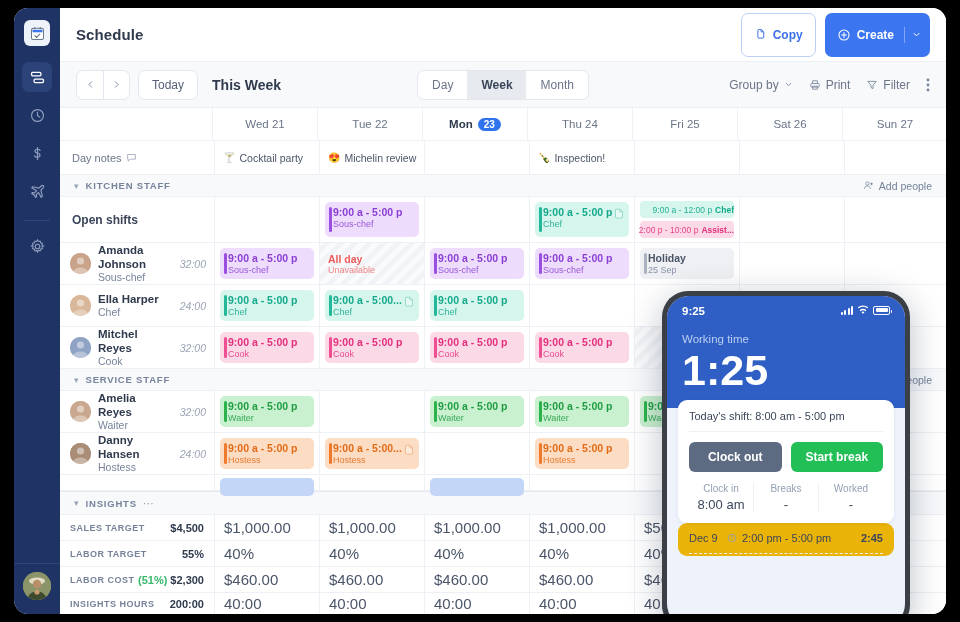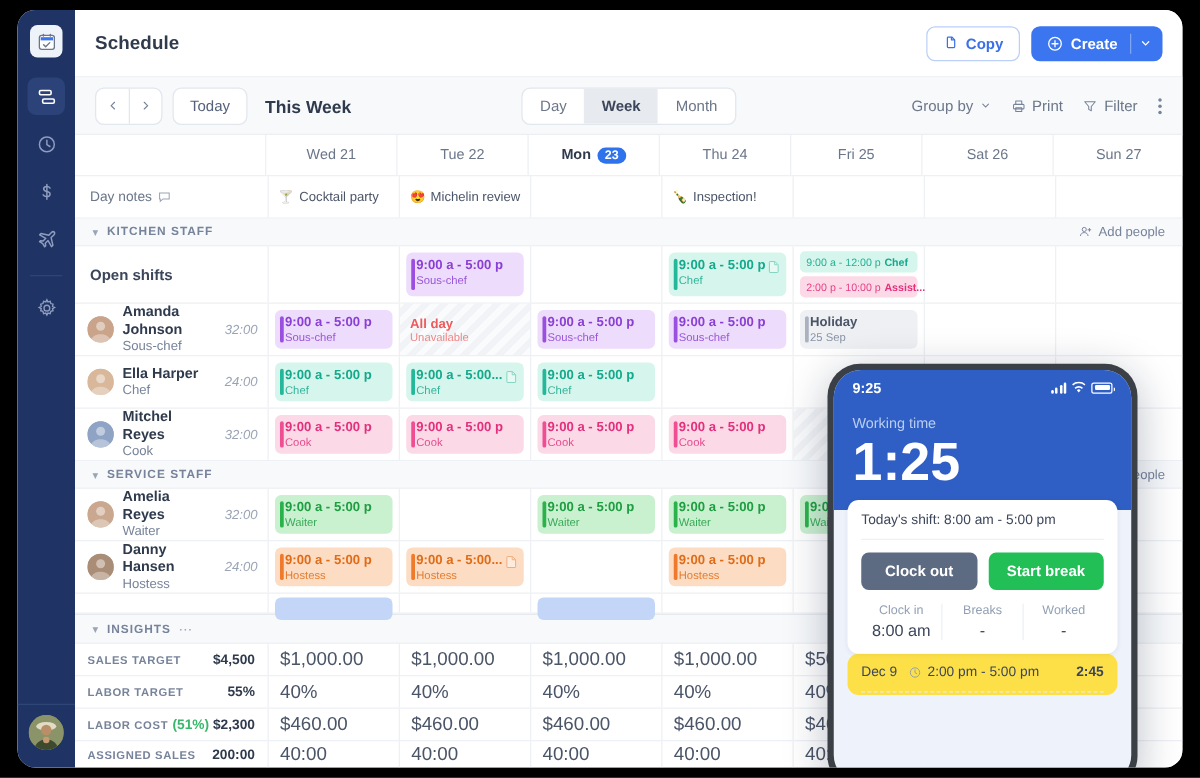--- a/index.html
+++ b/index.html
@@ -24,21 +24,21 @@
     background:#7c8a5e; }
   .sb-line { position:absolute; left:0; right:0; top:555px; height:1px; background:#2e4578; }
 
   
   .main { flex:1; display:flex; flex-direction:column; min-width:0; background:#fff; }
 
   .topbar { height:54px; flex:0 0 54px; display:flex; align-items:center;
     padding:0 16px; border-bottom:1px solid #eceff3; }
   .page-title { font-size:15px; font-weight:bold; color:#2f3a4d; letter-spacing:.1px; }
   .top-right { margin-left:auto; display:flex; align-items:center; gap:9px; }
-  .btn { height:28px; border-radius:7px; display:flex; align-items:center;
+  .btn { height:44px; border-radius:7px; display:flex; align-items:center;
     gap:6px; padding:0 12px; font-size:12px; cursor:pointer; }
   .btn-copy { border:1px solid #bcd0f7; color:#3b70e8; background:#fff; font-weight:bold; }
   .btn-create { background:#3b76f0; color:#fff; font-weight:bold; padding-right:8px; }
   .btn-create .sep { width:1px; height:16px; background:rgba(255,255,255,.35); margin-left:4px; }
 
   .subbar { height:46px; flex:0 0 46px; display:flex; align-items:center;
     padding:0 16px; background:#f7f9fb; border-bottom:1px solid #eceff3; }
   .navgroup { display:flex; border:1px solid #e2e7ee; border-radius:7px;
     overflow:hidden; background:#fff; }
   .navgroup .nb { width:26px; height:28px; display:flex; align-items:center;
@@ -99,21 +99,21 @@
 
   .chip { position:absolute; left:5px; right:5px; top:5px; bottom:5px;
     border-radius:5px; padding:4px 5px 0 8px; overflow:hidden; cursor:pointer; }
   .chip .bar { position:absolute; left:4px; top:5px; bottom:5px; width:2.5px; border-radius:2px; }
   .chip .tm { font-size:10.5px; font-weight:bold; line-height:1.25; }
   .chip .rl { font-size:9px; line-height:1.3; opacity:.85; }
   .chip .docico { position:absolute; right:5px; top:6px; opacity:.45; }
   .ministack { position:absolute; left:5px; right:5px; top:4px; bottom:4px;
     display:flex; flex-direction:column; gap:3px; }
   .mini { flex:1; border-radius:4px; display:flex; align-items:center;
-    padding-left:5px; font-size:8.5px; cursor:pointer; white-space:nowrap; }
+    padding-left:5px; font-size:8.5px; cursor:pointer; white-space:nowrap;justify-content:flex-end; }
   .mini b { margin-left:3px; font-size:8.5px; }
 
   .unavail { position:absolute; inset:0;
     background:repeating-linear-gradient(-45deg,#fafbfc 0 5px,#f1f3f6 5px 10px);
     display:flex; flex-direction:column; justify-content:center; padding-left:8px; }
   .unavail .t1 { font-size:10.5px; font-weight:bold; color:#ef5a5a; }
   .unavail .t2 { font-size:9px; color:#f08484; }
 
   .hatch { position:absolute; inset:0;
     background:repeating-linear-gradient(-45deg,#fafbfc 0 5px,#f1f3f6 5px 10px); }
@@ -155,21 +155,21 @@
   .pbtn { flex:1; height:30px; border-radius:6px; display:flex; align-items:center;
     justify-content:center; font-size:12px; color:#fff; font-weight:bold; cursor:pointer; }
   .pbtn.green { background:#21bf55; }
   .pbtn.grey { background:#5d6b82; }
   .pstats { display:flex; margin-top:11px; }
   .pstat { flex:1; text-align:center; }
   .pstat+.pstat { border-left:1px solid #edf0f4; }
   .pstat .lab { font-size:10px; color:#93a0b4; }
   .pstat .val { font-size:13px; color:#3c465a; margin-top:3px; }
   .phist { font-size:12px; font-weight:bold; color:#3c465a; margin:13px 13px 7px; }
-  .hcard { background:#fde047; border-radius:9px; margin:0 11px; padding:9px 11px 2px; }
+  .hcard { background:#eab308; border-radius:9px; margin:0 11px; padding:9px 11px 2px; }
   .hrow { display:flex; align-items:center; font-size:11px; color:#3c465a;
     padding-bottom:9px; border-bottom:1px dashed #e6eaef; }
   .hrow .d { width:38px; }
   .hrow .clk { margin-right:5px; color:#93a0b4; font-size:10px; }
   .hrow .dur { margin-left:auto; font-weight:bold; }
 </style>
 </head>
 <body>
 
 <div class="shell">
@@ -742,21 +742,21 @@
             </div>
             <div class="cell">
               <span>-</span>
             </div>
             <div class="cell">
               <span>-</span>
             </div>
           </div>
           <div class="row insrow tight">
             <div class="namecol">
-              <span class="k">ASSIGNED SALES</span>
+              <span class="k">INSIGHTS HOURS</span>
               <span class="v">200:00</span>
             </div>
             <div class="cell">
               <span>40:00</span>
             </div>
             <div class="cell">
               <span>40:00</span>
             </div>
             <div class="cell">
               <span>40:00</span>

